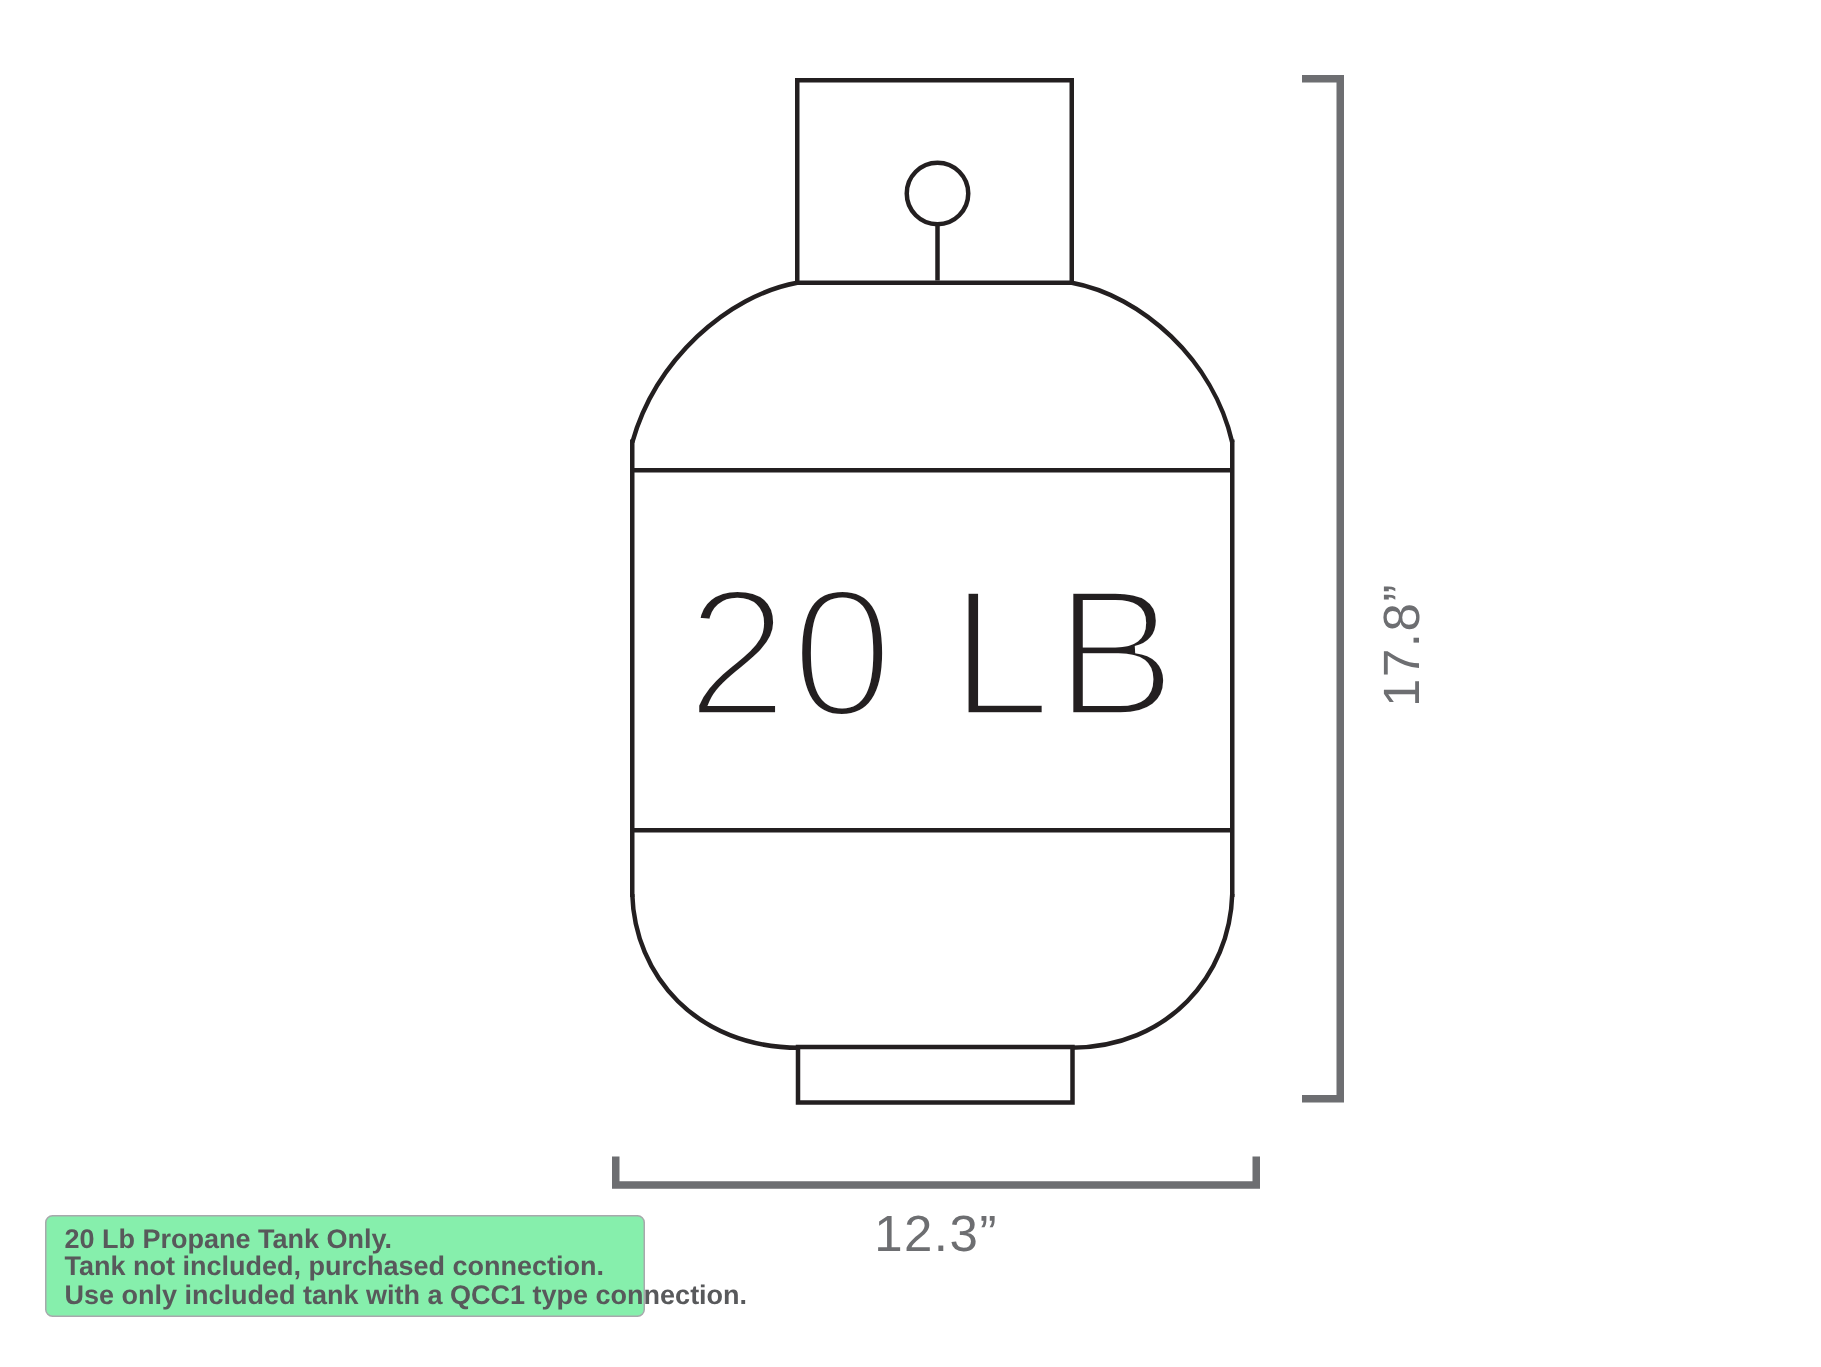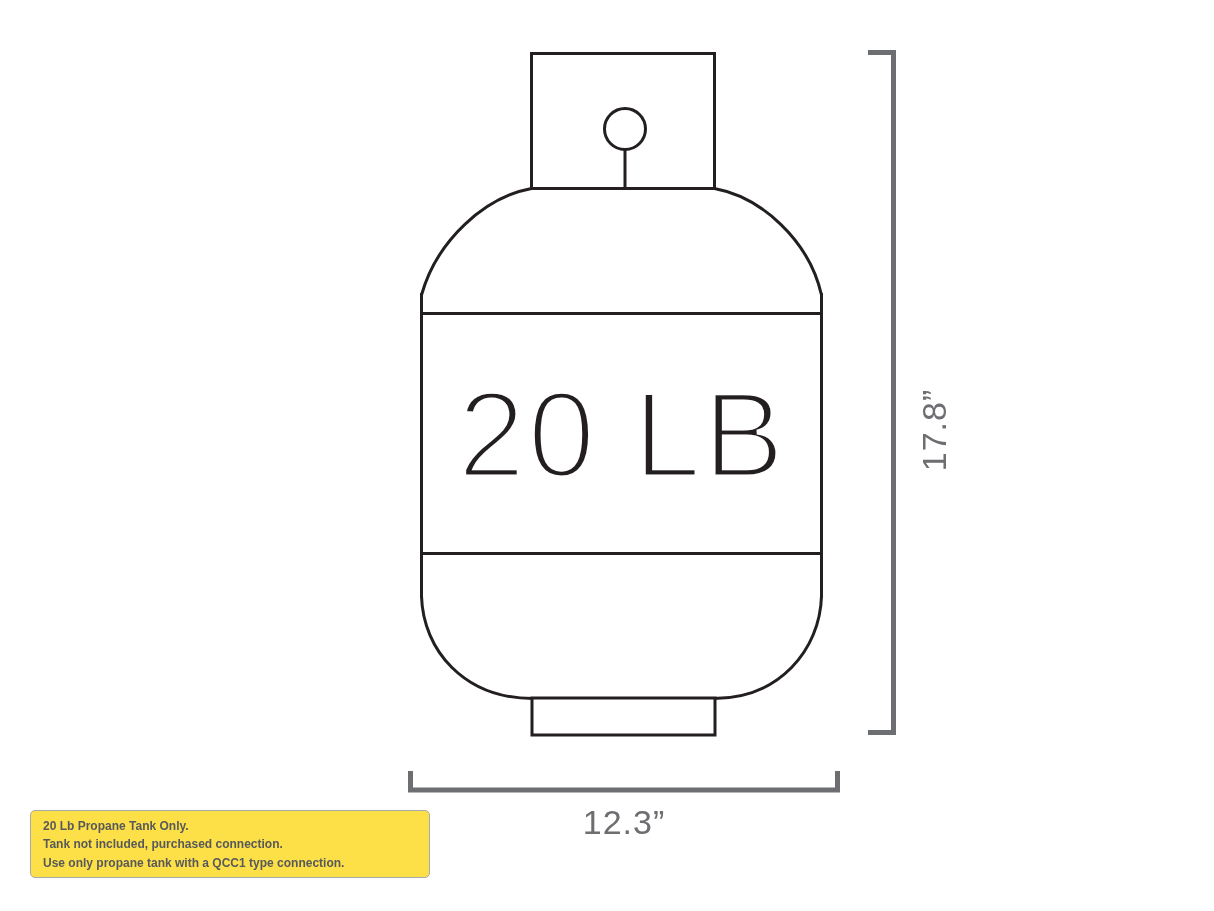--- a/index.html
+++ b/index.html
@@ -50,23 +50,23 @@
   }
   .note-box {
     position: absolute;
     left: 30px;
     top: 810px;
     width: 374px;
     height: 54px;
     border: 1.5px solid #a7a9ac;
     border-radius: 5px;
     padding: 6px 12px;
-    background: #fde047;
+    background: #86efac;
     color: #58595b;
-    font-size: 12px;
+    font-size: 18px;
     font-weight: 700;
     line-height: 18.3px;
     white-space: nowrap;
   }
 </style>
 </head>
 <body>
 
 <div id="stage">
 
@@ -98,16 +98,16 @@
     <text class="dim-text" x="934" y="442" text-anchor="middle" transform="rotate(-90 934 430)">17.8”</text>
 
     <path class="dim-line" d="M410.5,771 L410.5,790 L837.5,790 L837.5,771"></path>
 
     <text class="dim-text" x="624" y="834" text-anchor="middle">12.3”</text>
   </svg>
 
   <div class="note-box">
     <div>20 Lb Propane Tank Only.</div>
     <div>Tank not included, purchased connection.</div>
-    <div>Use only propane tank with a QCC1 type connection.</div>
+    <div>Use only included tank with a QCC1 type connection.</div>
   </div>
 
 </div>
 
 </body></html>

